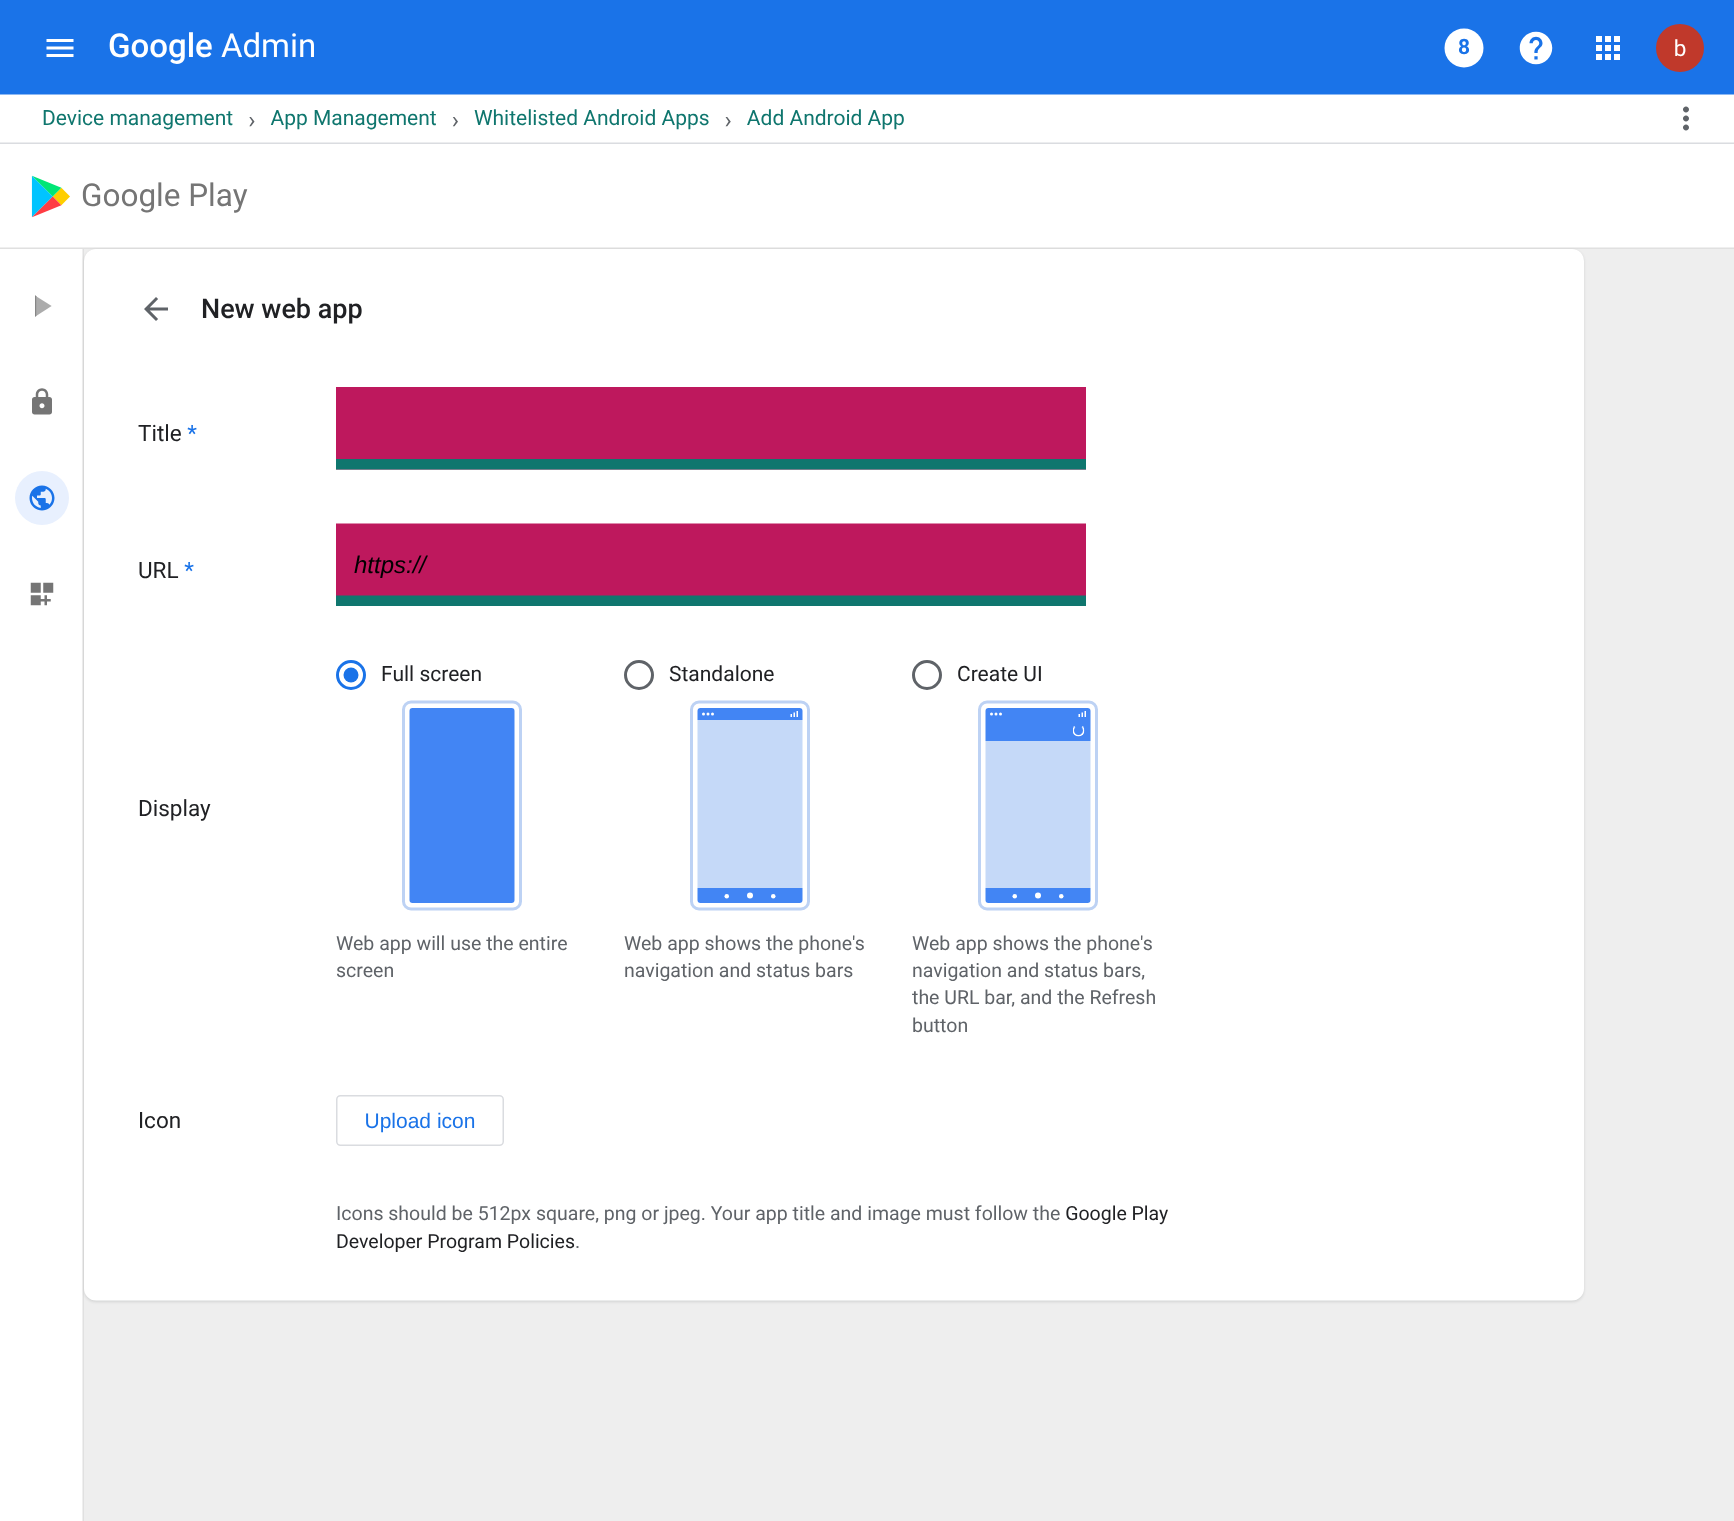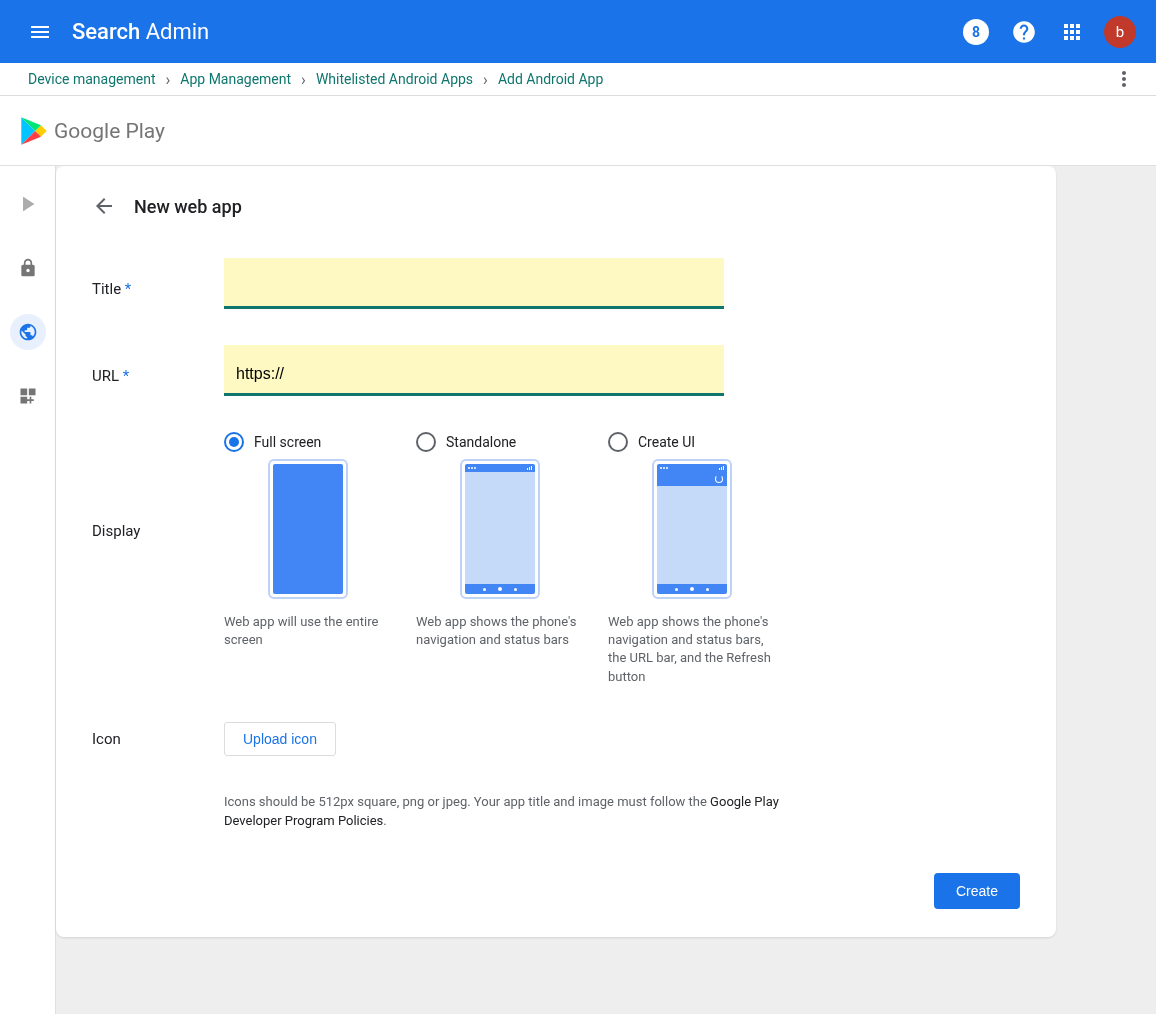--- a/index.html
+++ b/index.html
@@ -40,21 +40,21 @@
     .card { background: #fff; border-radius: 8px; box-shadow: 0 1px 2px rgba(60,64,67,0.15); padding: 28px 36px 28px 36px; max-width: 1000px; }
     
     .card-header { display: flex; align-items: center; gap: 18px; margin-bottom: 40px; }
     .back-btn { cursor: pointer; color: #5f6368; }
     .card-title { font-size: 18px; font-weight: 500; }
     
     .form-row { display: flex; align-items: flex-start; margin-bottom: 36px; }
     .form-label { width: 132px; font-size: 15px; color: #202124; padding-top: 22px; }
     .req { color: #1a73e8; }
     .form-control { width: 500px; }
-    .text-input { width: 100%; padding: 20px 12px 10px; background: #fef9c3; border: none; border-bottom: 3px solid #0f766e; font-size: 16px; outline: none; }
+    .text-input { width: 100%; padding: 20px 12px 10px; background: #be185d; border: none; border-bottom: 7px solid #0f766e; font-size: 16px; outline: none; font-style: italic; }
     
     .display-row .form-label { padding-top: 90px; }
     .display-options { display: flex; gap: 24px; }
     .display-opt { width: 168px; }
     .radio-row { display: flex; align-items: center; gap: 10px; margin-bottom: 7px; cursor: pointer; }
     .radio { width: 20px; height: 20px; border: 2px solid #5f6368; border-radius: 50%; display: flex; align-items: center; justify-content: center; flex-shrink: 0; }
     .radio.checked { border-color: #1a73e8; }
     .radio.checked::after { content: ''; width: 10px; height: 10px; background: #1a73e8; border-radius: 50%; }
     .radio-label { font-size: 14px; }
     .phone-preview { width: 80px; height: 140px; margin: 0 auto 14px; border: 2px solid #bdd2f4; border-radius: 6px; background: #fff; padding: 3px; position: relative; }
@@ -87,21 +87,21 @@
 </head>
 <body>
 
 <div class="header">
   <div class="menu-btn">
     <svg width="24" height="24" viewBox="0 0 24 24" fill="#fff">
         <path d="M3 18h18v-2H3v2zm0-5h18v-2H3v2zm0-7v2h18V6H3z"></path>
       </svg>
   </div>
   <div class="logo">
-    <span class="logo-text"><span class="logo-google">Search</span> <span>Admin</span></span>
+    <span class="logo-text"><span class="logo-google">Google</span> <span>Admin</span></span>
   </div>
   <div class="header-right">
     <div class="header-icon">
       <div class="badge-icon">8</div>
     </div>
     <div class="header-icon">
       <svg width="26" height="26" viewBox="0 0 24 24" fill="#fff">
           <path d="M12 2C6.48 2 2 6.48 2 12s4.48 10 10 10 10-4.48 10-10S17.52 2 12 2zm1 17h-2v-2h2v2zm2.07-7.75l-.9.92C13.45 12.9 13 13.5 13 15h-2v-.5c0-1.1.45-2.1 1.17-2.83l1.24-1.26c.37-.36.59-.86.59-1.41 0-1.1-.9-2-2-2s-2 .9-2 2H8c0-2.21 1.79-4 4-4s4 1.79 4 4c0 .88-.36 1.68-.93 2.25z"></path>
         </svg>
     </div>
@@ -275,19 +275,16 @@
         <div class="form-label">Icon</div>
         <div>
           <button class="upload-btn">Upload icon</button>
         </div>
       </div>
 
       <div class="icon-note">
         <span>Icons should be 512px square, png or jpeg. Your app title and image must follow the </span><span class="policy-link">Google Play Developer Program Policies</span><span>.</span>
       </div>
 
-      <div class="card-footer">
-        <button class="create-btn">Create</button>
-      </div>
 
     </div>
   </div>
 </div>
 
 </body></html>

